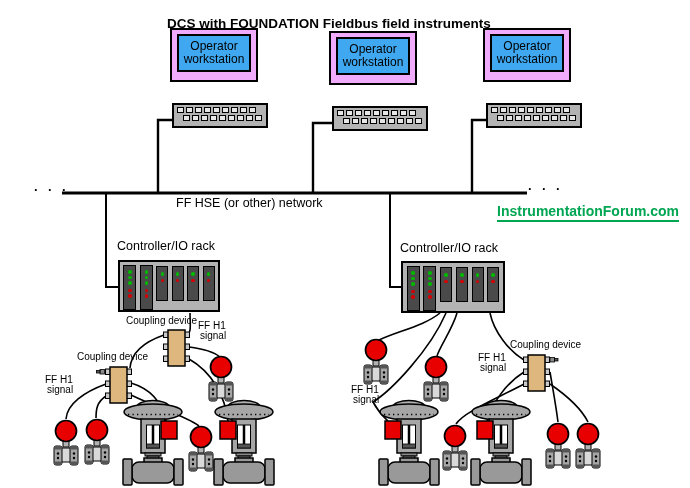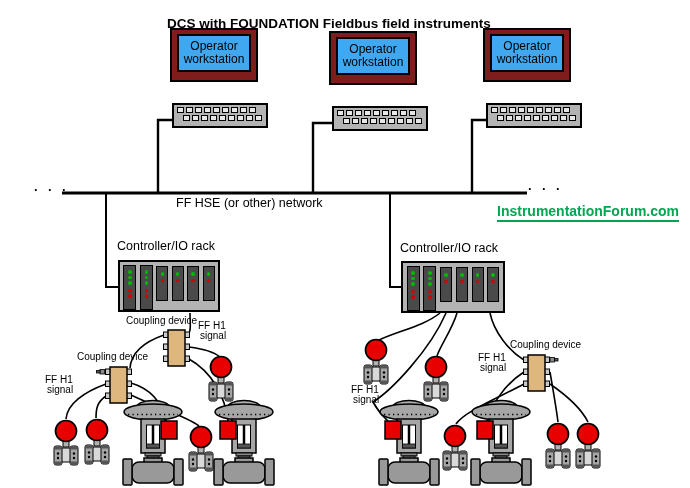--- a/index.html
+++ b/index.html
@@ -9,21 +9,21 @@
   .lbl{position:absolute;z-index:2;color:#000;white-space:nowrap;}
   .title{left:129px;top:3px;width:400px;text-align:center;font-weight:bold;font-size:13.5px;margin-top:13px;}
   .netlbl{left:176px;top:196px;font-size:12.5px;}
   .watermark{left:497px;top:203px;font-size:14px;font-weight:bold;
              border-bottom:2.5px solid;padding-bottom:1px;cursor:pointer;}
   .racklbl{font-size:12.5px;}
   .cplbl{font-size:10px;}
   .ffh1{font-size:10px;line-height:10px;}
   .ffh1 .l2{display:block;margin-left:2px;}
   .ellipsis{font-size:13px;font-weight:bold;letter-spacing:3px;}
-  .monitor{position:absolute;z-index:2;width:88px;height:54px;background:#7f1d1d;
+  .monitor{position:absolute;z-index:2;width:88px;height:54px;background:#f0abfc;
            border:2px solid #000;box-sizing:border-box;padding:4px 5px 8px 5px;}
   .screen{width:100%;height:100%;border:2px solid #000;box-sizing:border-box;
           display:flex;align-items:center;justify-content:center;text-align:center;
           font-size:12px;line-height:1.12;color:#000;}
   .keyboard{position:absolute;z-index:2;width:96px;height:25px;background:#b3b3b3;
             border:2px solid #000;box-sizing:border-box;padding:2px 0 0 3px;}
   .krow{display:flex;gap:2px;margin-bottom:2px;}
   .krow.r2{margin-left:6px;}
   .key{width:7px;height:6px;background:#e6e6e6;border:1px solid #000;box-sizing:border-box;flex:none;}
   .rack{position:absolute;z-index:2;background:#b3b3b3;border:2px solid #000;

